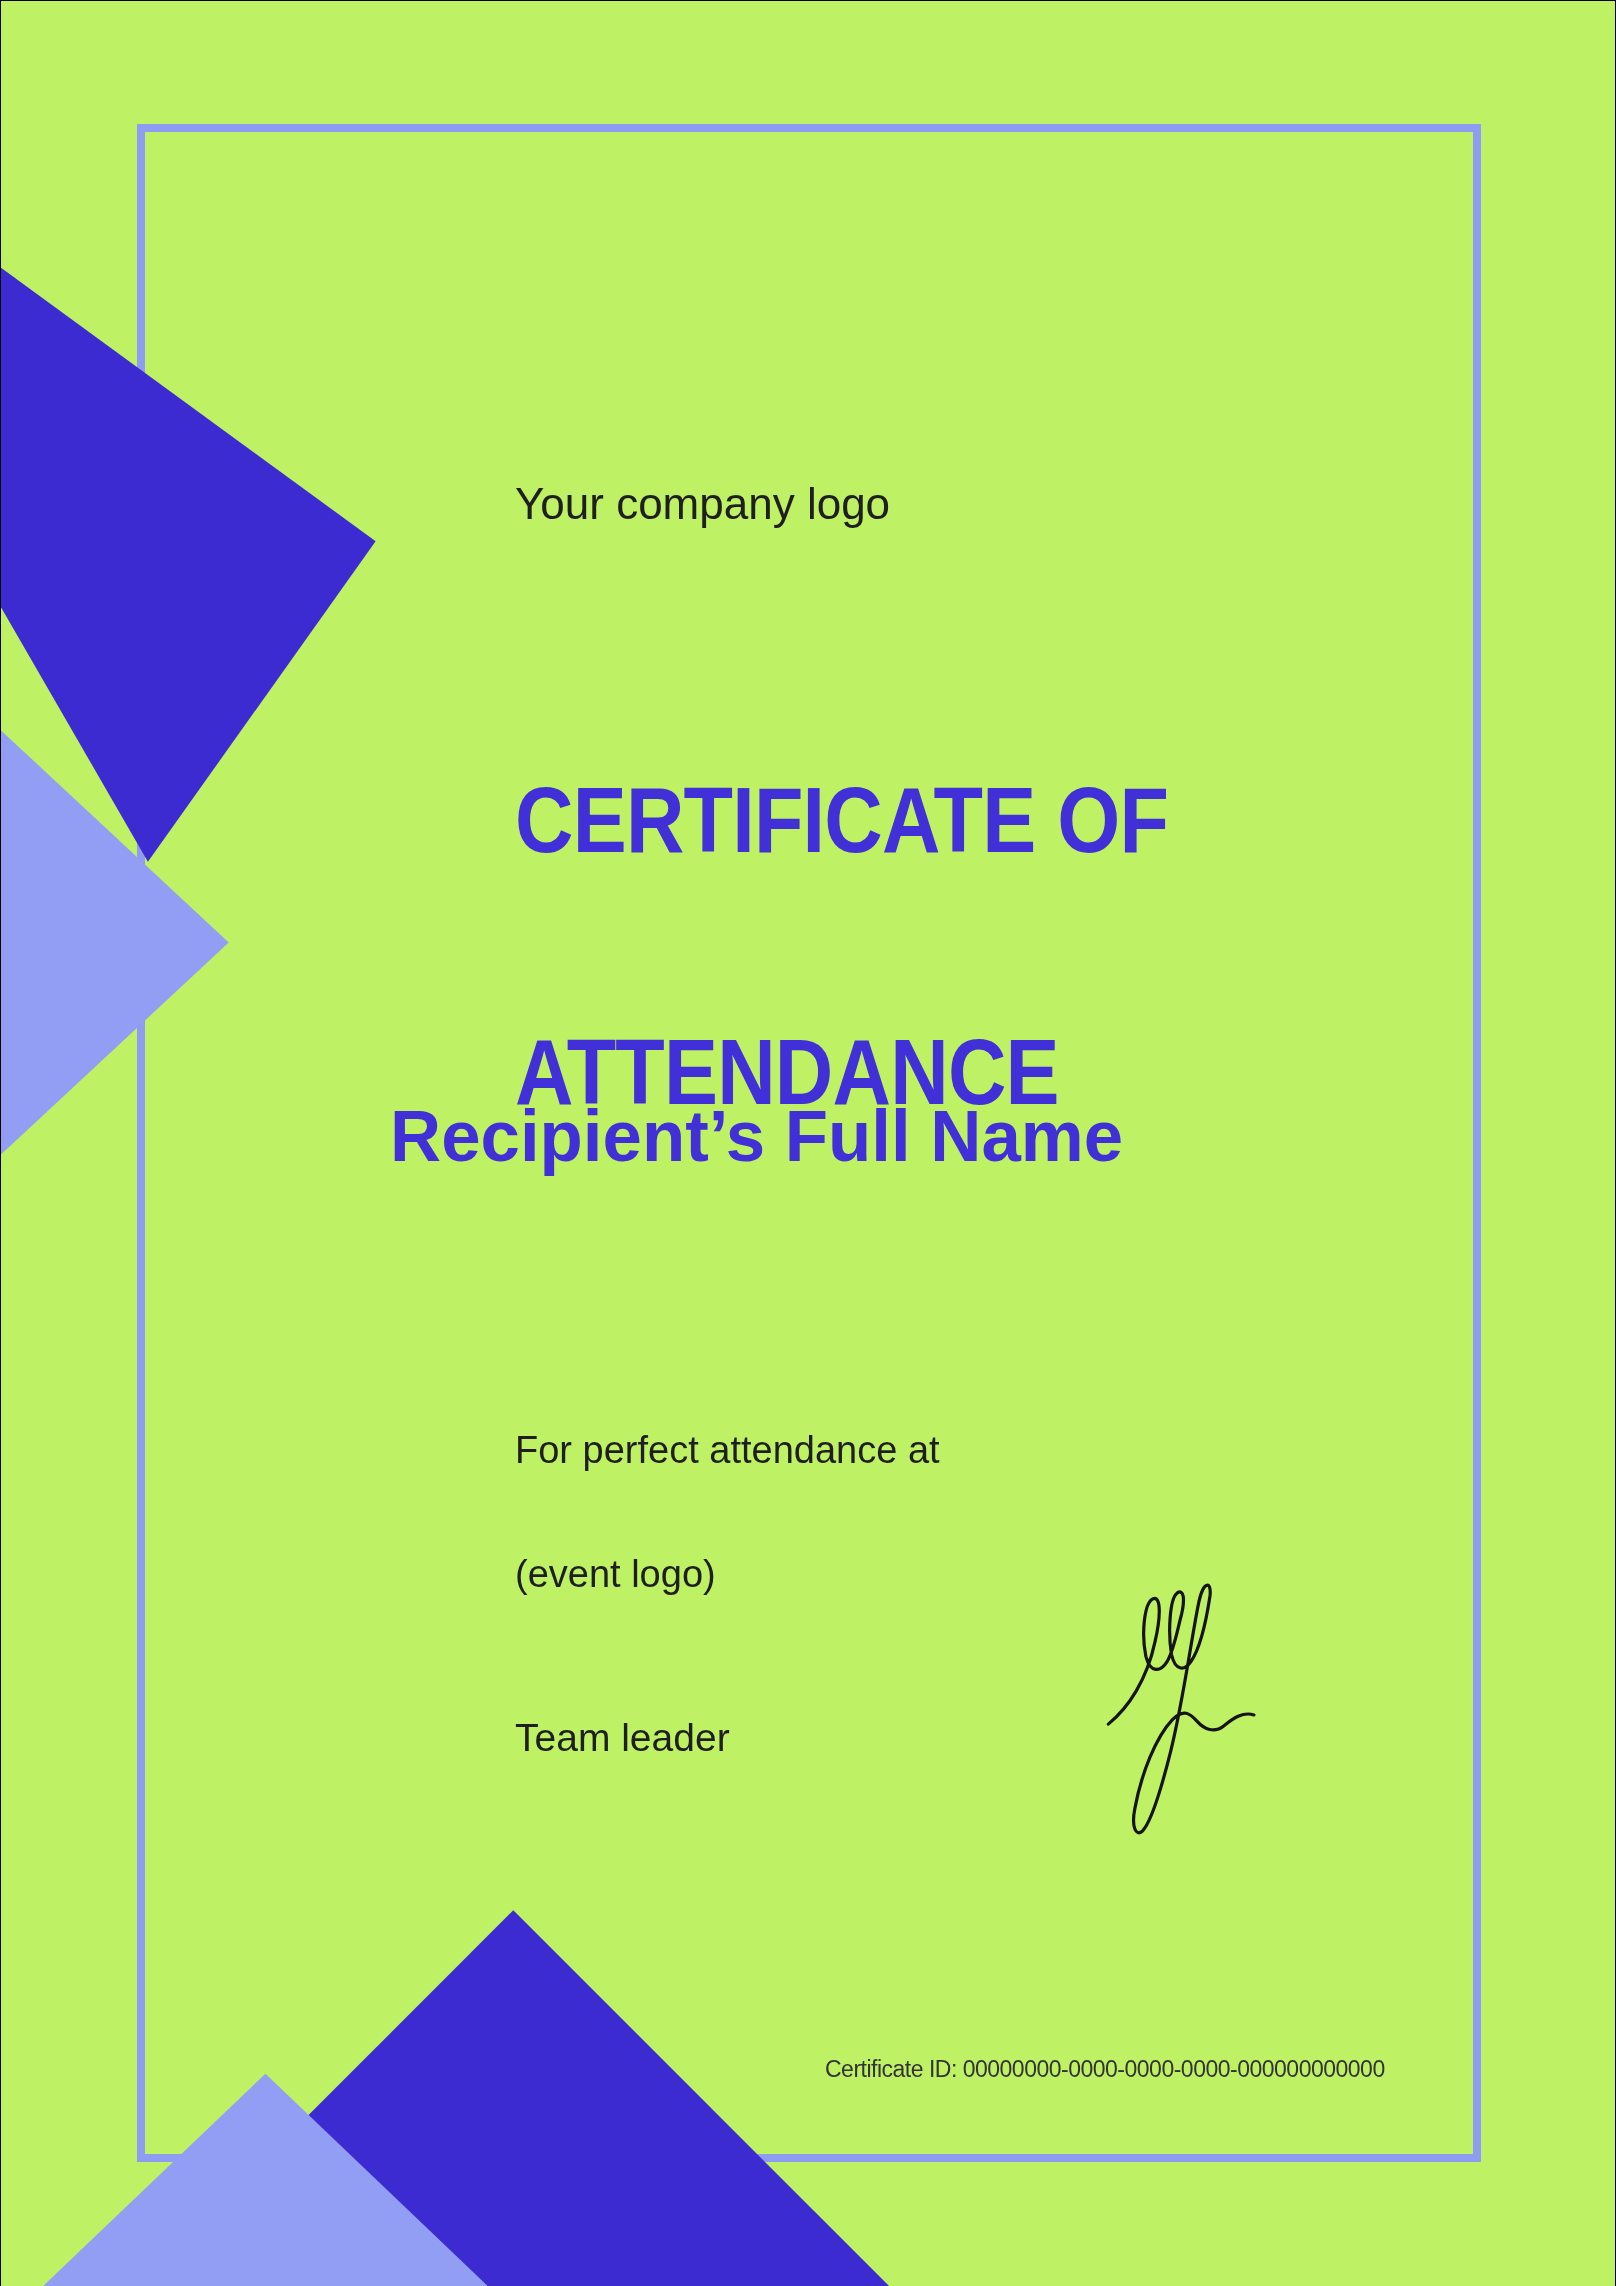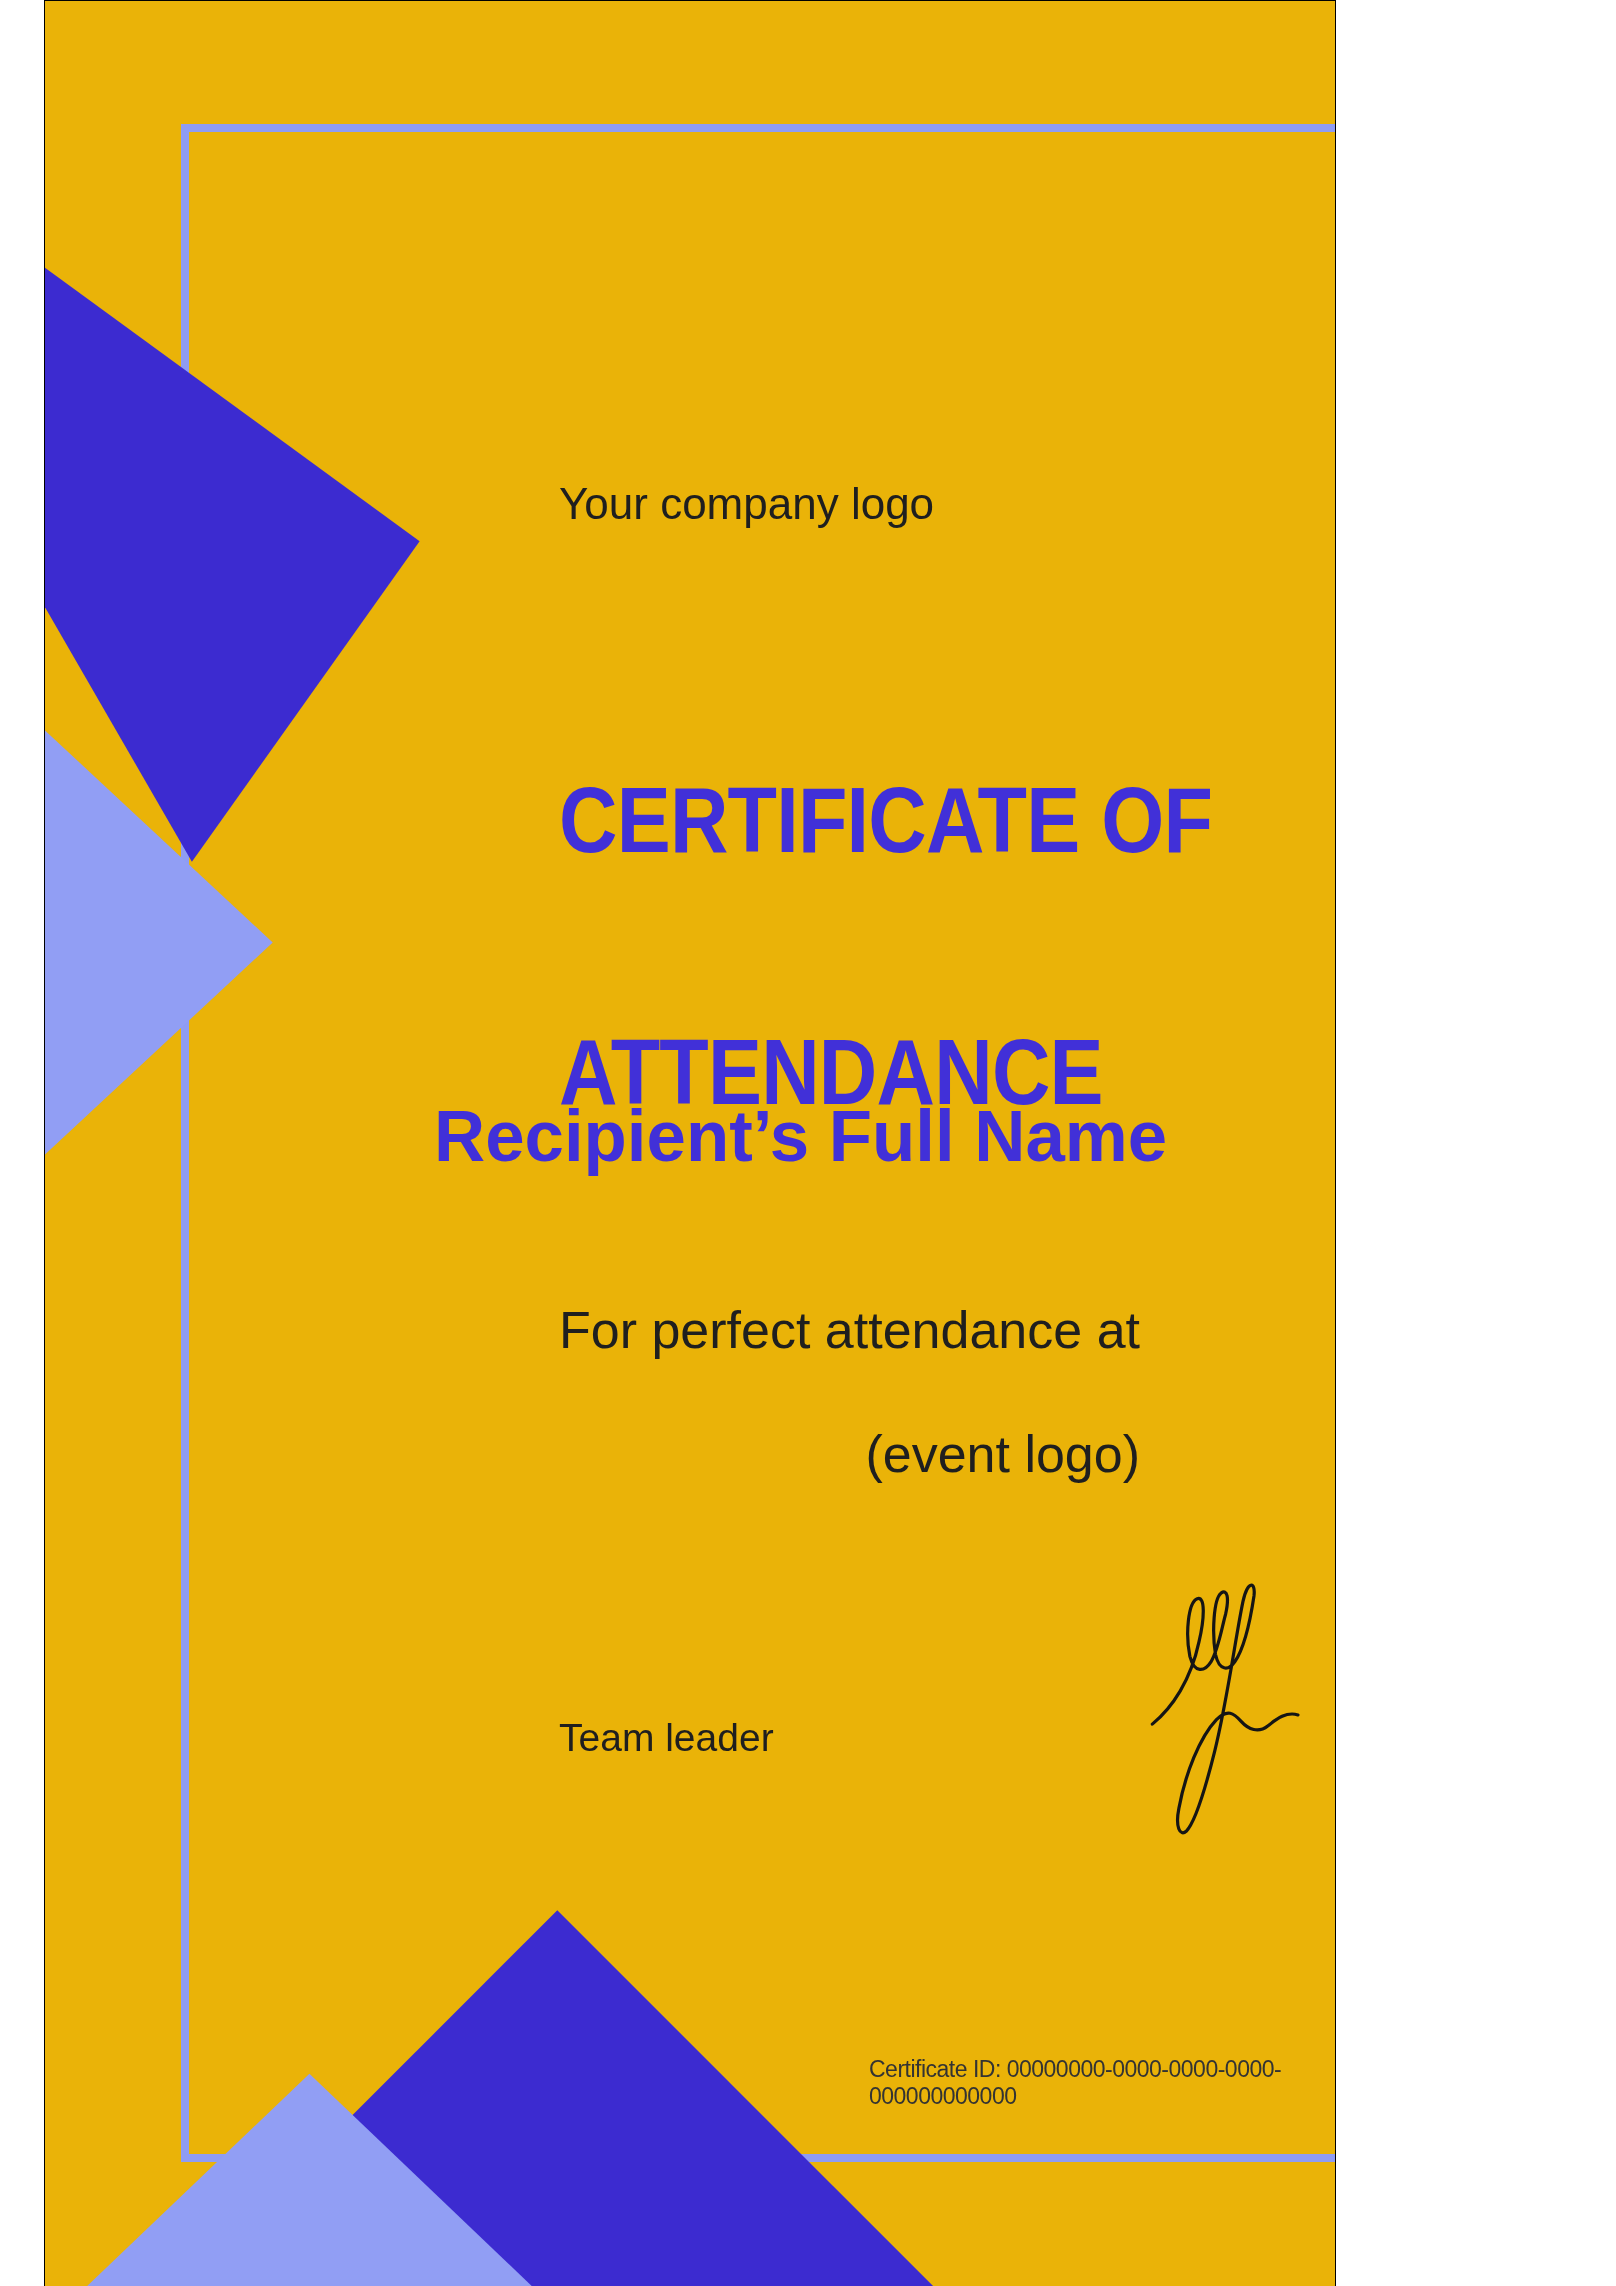--- a/index.html
+++ b/index.html
@@ -1,25 +1,24 @@
 <!DOCTYPE html>
 <html style="--indigo: #3C2BD0; --indigo_text: #4130D8; --periwinkle: #919EF4; --border_blue: #8F9CF3; --body_text: #1F1F1F; --muted_text: #333333; --ink: #151515;font-size:14.7px"><head>
 <meta charset="utf-8">
 <style>
   html,body { margin:0; padding:0; background:#ffffff; }
   .page {
     position: relative;
-    width: 1292px;
+    width: 1616px;
     height: 2287px;
-    background: #eab308;
+    background: #bef264;
     border: 1.8px solid #000;
     box-sizing: border-box;
     overflow: hidden;
     font-family: "Liberation Sans", "DejaVu Sans", sans-serif;
-    margin-left: 44px;
   }
   .frame {
     position: absolute;
     left: 136px; top: 123px;
     width: 1344px; height: 2038px;
     box-sizing: border-box;
     border: 8.3px solid var(--border_blue);
     z-index: 1;
   }
   .shapes {
@@ -48,22 +47,22 @@
     font-size: 41px; color: var(--body_text);
   }
   .recipient {
     left: 389px; top: 1095px;
     font-size: 73px; font-weight: bold; line-height: 1.1;
     color: var(--indigo_text);
     transform: scaleX(0.97);
     transform-origin: left top;
   }
   .event {
-    left: 514px; top: 1236px;
-    font-size: 52px; line-height: 62px; color: var(--body_text); text-align: right;
+    left: 514px; top: 1356px;
+    font-size: 38px; line-height: 62px; color: var(--body_text);
   }
   .place-date {
     left: 514px; top: 1508px;
     font-size: 41px; line-height: 64px; color: var(--body_text);
   }
   .signer-role {
     left: 514px; top: 1715px;
     font-size: 39px; color: var(--body_text); text-align: right;
   }
   .cert-id {

